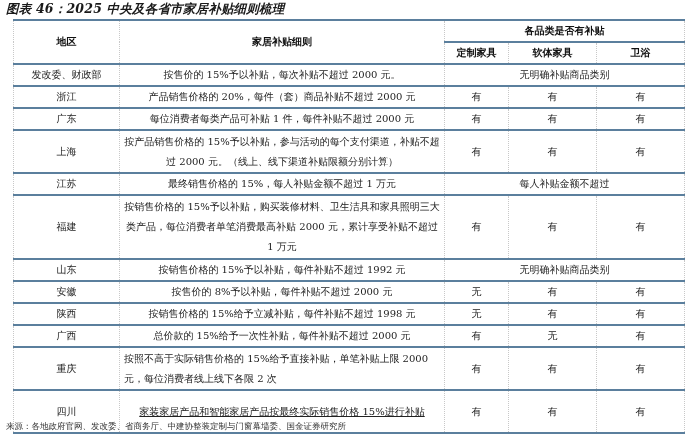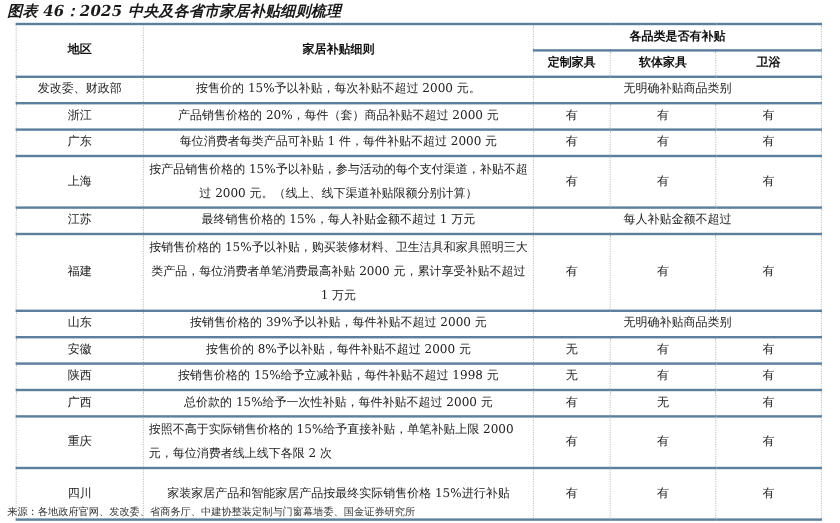--- a/index.html
+++ b/index.html
@@ -80,21 +80,21 @@
       </tr>
       <tr class="row-3">
         <td>福建</td>
         <td style="text-align: center;">按销售价格的 15%予以补贴，购买装修材料、卫生洁具和家具照明三大类产品，每位消费者单笔消费最高补贴 2000 元，累计享受补贴不超过 1 万元</td>
         <td>有</td>
         <td>有</td>
         <td>有</td>
       </tr>
       <tr class="row-1">
         <td>山东</td>
-        <td>按销售价格的 39%予以补贴，每件补贴不超过 2000 元</td>
+        <td>按销售价格的 15%予以补贴，每件补贴不超过 1992 元</td>
         <td colspan="3">无明确补贴商品类别</td>
       </tr>
       <tr class="row-1">
         <td>安徽</td>
         <td>按售价的 8%予以补贴，每件补贴不超过 2000 元</td>
         <td>无</td>
         <td>有</td>
         <td>有</td>
       </tr>
       <tr class="row-1">
@@ -113,21 +113,21 @@
       </tr>
       <tr class="row-2">
         <td>重庆</td>
         <td style="text-align: left;">按照不高于实际销售价格的 15%给予直接补贴，单笔补贴上限 2000 元，每位消费者线上线下各限 2 次</td>
         <td>有</td>
         <td>有</td>
         <td>有</td>
       </tr>
       <tr class="row-2">
         <td>四川</td>
-        <td style="text-align: center;">家装家居产品和智能家居产品按最终实际销售价格 15%进行补贴</td>
+        <td style="text-align: center; text-decoration: underline;">家装家居产品和智能家居产品按最终实际销售价格 15%进行补贴</td>
         <td>有</td>
         <td>有</td>
         <td>有</td>
       </tr>
     </tbody>
 </table>
 
 <div class="source">来源：各地政府官网、发改委、省商务厅、中建协整装定制与门窗幕墙委、国金证券研究所</div>
 
 </body></html>

